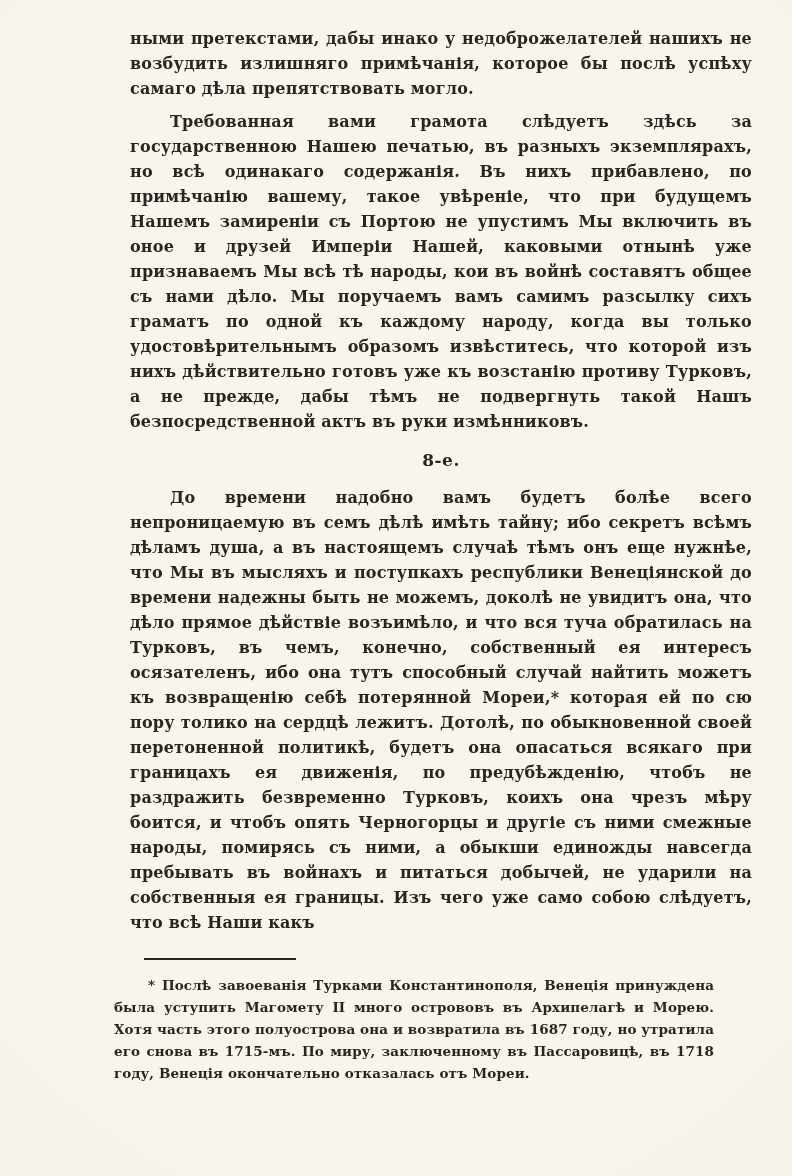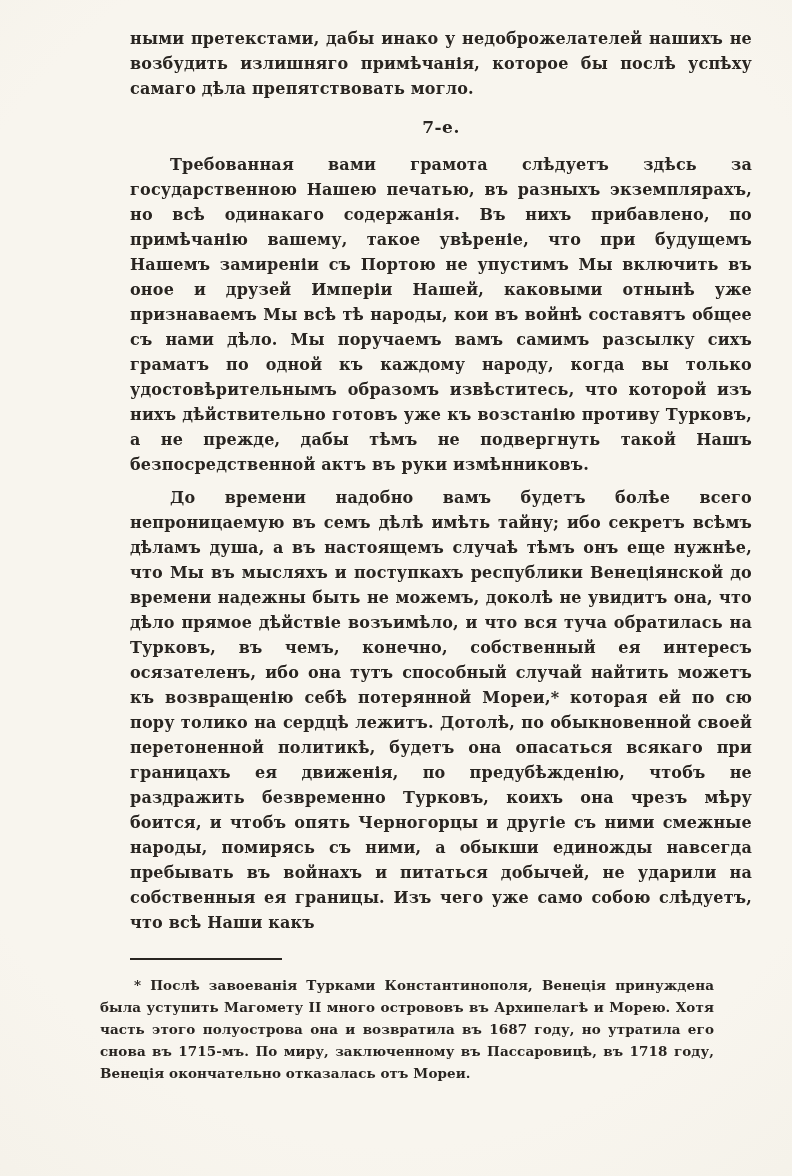--- a/index.html
+++ b/index.html
@@ -54,21 +54,21 @@
   }
   .heading {
     text-align: center;
     font-size: 17px;
     font-weight: bold;
     margin: 14px 0 12px 0;
     letter-spacing: 0.5px;
   }
   .footnote-area {
     position: absolute;
-    left: 0;
+    left: 14px;
     right: 0;
     top: 958px;
     padding: 0 78px 0 100px;
     box-sizing: border-box;
   }
   .footnote-rule {
     width: 152px;
     height: 0;
     border-top: 2px solid var(--ink);
     margin: 0 0 14px 30px;
@@ -85,24 +85,24 @@
 </style>
 </head>
 <body>
 
 <div class="paper">
 
 
   <main class="text-block">
     <p class="para">ными претекстами, дабы инако у недоброжелателей нашихъ не возбудить излишняго примѣчанія, которое бы послѣ успѣху самаго дѣла препятствовать могло.</p>
 
-    <div class="heading">7-е.</div>
 
     <p class="para indent">Требованная вами грамота слѣдуетъ здѣсь за государственною Нашею печатью, въ разныхъ экземплярахъ, но всѣ одинакаго содержанія. Въ нихъ прибавлено, по примѣчанію вашему, такое увѣреніе, что при будущемъ Нашемъ замиреніи съ Портою не упустимъ Мы включить въ оное и друзей Имперіи Нашей, каковыми отнынѣ уже признаваемъ Мы всѣ тѣ народы, кои въ войнѣ составятъ общее съ нами дѣло. Мы поручаемъ вамъ самимъ разсылку сихъ граматъ по одной къ каждому народу, когда вы только удостовѣрительнымъ образомъ извѣститесь, что которой изъ нихъ дѣйствительно готовъ уже къ возстанію противу Турковъ, а не прежде, дабы тѣмъ не подвергнуть такой Нашъ безпосредственной актъ въ руки измѣнниковъ.</p>
 
+    <div class="heading">8-е.</div>
 
     <p class="para indent">До времени надобно вамъ будетъ болѣе всего непроницаемую въ семъ дѣлѣ имѣть тайну; ибо секретъ всѣмъ дѣламъ душа, а въ настоящемъ случаѣ тѣмъ онъ еще нужнѣе, что Мы въ мысляхъ и поступкахъ республики Венеціянской до времени надежны быть не можемъ, доколѣ не увидитъ она, что дѣло прямое дѣйствіе возъимѣло, и что вся туча обратилась на Турковъ, въ чемъ, конечно, собственный ея интересъ осязателенъ, ибо она тутъ способный случай найтить можетъ къ возвращенію себѣ потерянной Мореи,* которая ей по сю пору толико на сердцѣ лежитъ. Дотолѣ, по обыкновенной своей перетоненной политикѣ, будетъ она опасаться всякаго при границахъ ея движенія, по предубѣжденію, чтобъ не раздражить безвременно Турковъ, коихъ она чрезъ мѣру боится, и чтобъ опять Черногорцы и другіе съ ними смежные народы, помирясь съ ними, а обыкши единожды навсегда пребывать въ войнахъ и питаться добычей, не ударили на собственныя ея границы. Изъ чего уже само собою слѣдуетъ, что всѣ Наши какъ</p>
   </main>
 
   <footer class="footnote-area">
     <div class="footnote-rule"></div>
     <p class="footnote">* Послѣ завоеванія Турками Константинополя, Венеція принуждена была уступить Магомету II много острововъ въ Архипелагѣ и Морею. Хотя часть этого полуострова она и возвратила въ 1687 году, но утратила его снова въ 1715-мъ. По миру, заключенному въ Пассаровицѣ, въ 1718 году, Венеція окончательно отказалась отъ Мореи.</p>
   </footer>
 
 </div>

